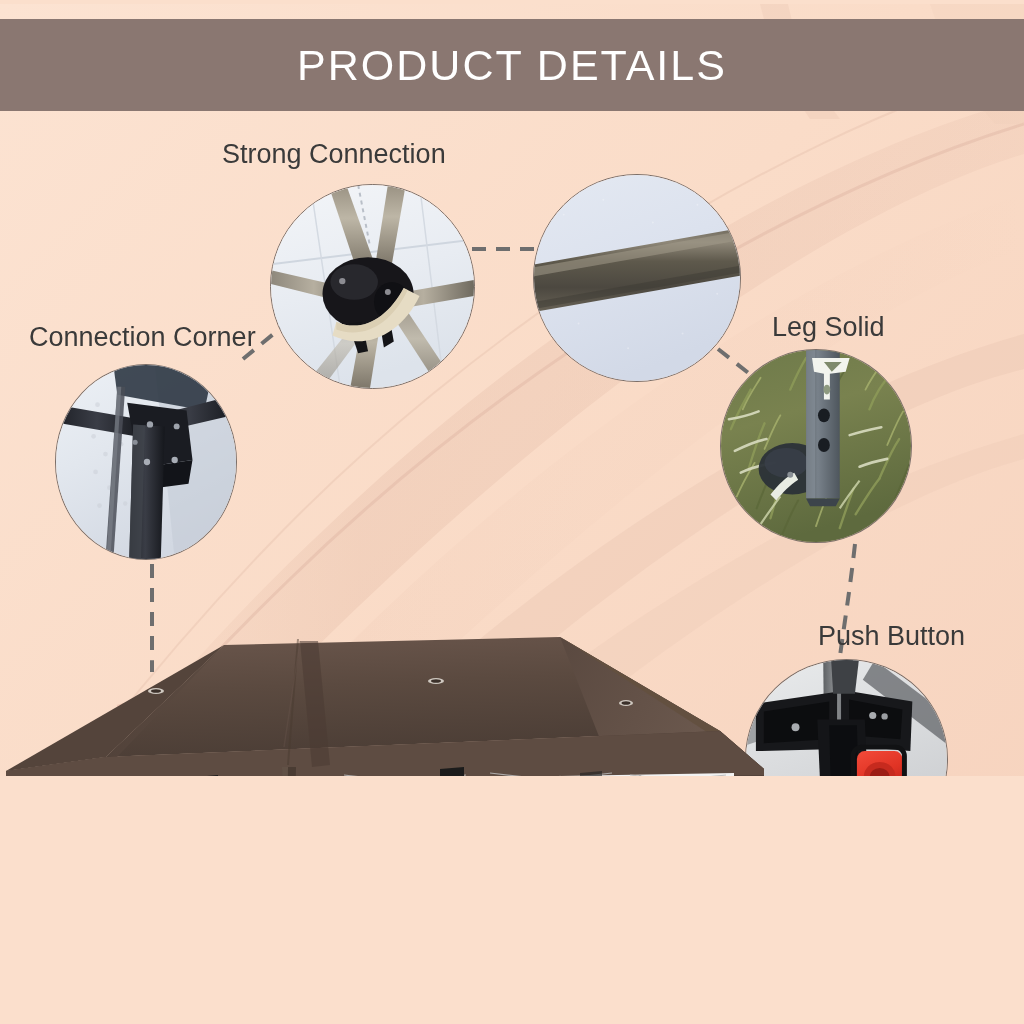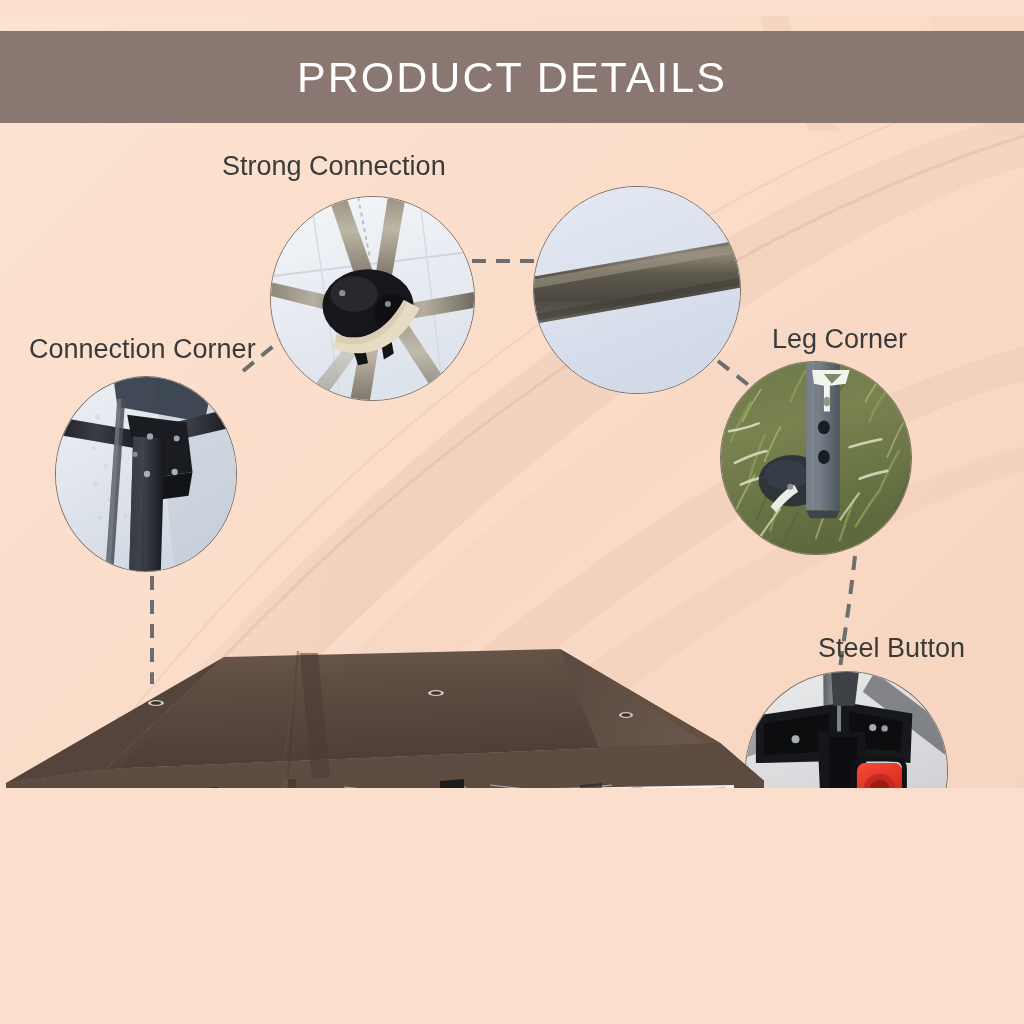--- a/index.html
+++ b/index.html
@@ -5,21 +5,21 @@
   * { margin:0; padding:0; box-sizing:border-box; }
   html,body { width:1024px; height:1024px; overflow:hidden; }
   body {
     font-family:"Liberation Sans", sans-serif;
     background:#FBDFCC;
     position:relative;
   }
 
   
   #page {
-    position:absolute; left:0; top:16px;
+    position:absolute; left:0; top:4px;
     width:1024px; height:772px;
     overflow:hidden;
     background:#fdba74;
   }
 
   
   .bg-swirls { position:absolute; left:0; top:0; width:1024px; height:1024px; }
 
   
   #banner {
@@ -134,22 +134,22 @@
     <path d="M855,540 C850,585 845,615 840,652" fill="none" stroke="#6E6E6E" stroke-width="4" stroke-dasharray="14,10"></path>
 
     <path d="M152,560 C152,605 152,640 152,668" fill="none" stroke="#6E6E6E" stroke-width="4" stroke-dasharray="14,10"></path>
 
     <path d="M300,890 C400,965 570,985 700,940 C760,918 790,885 800,855" fill="none" stroke="#6E6E6E" stroke-width="4.5" stroke-dasharray="16,12"></path>
     <path d="M300,890 C285,880 275,868 268,855" fill="none" stroke="#6E6E6E" stroke-width="4.5" stroke-dasharray="16,12"></path>
   </svg>
 
   <div class="label" id="label-strong-connection">Strong Connection</div>
   <div class="label" id="label-reinforced-corner">Connection Corner</div>
-  <div class="label" id="label-leg-cover">Leg Corner</div>
-  <div class="label" id="label-push-button">Steel Button</div>
+  <div class="label" id="label-leg-cover">Leg Solid</div>
+  <div class="label" id="label-push-button">Push Button</div>
 
   <div class="circle" id="circle-strong-connection">
     <svg viewBox="0 0 205 205">
       <defs>
         <linearGradient id="scBg" x1="0" y1="0" x2="0.3" y2="1">
           <stop offset="0%" stop-color="#F3F5F8"></stop>
           <stop offset="55%" stop-color="#E8ECF2"></stop>
           <stop offset="100%" stop-color="#DDE3EB"></stop>
         </linearGradient>
         <linearGradient id="tubeA" x1="0" y1="0" x2="0" y2="1">

